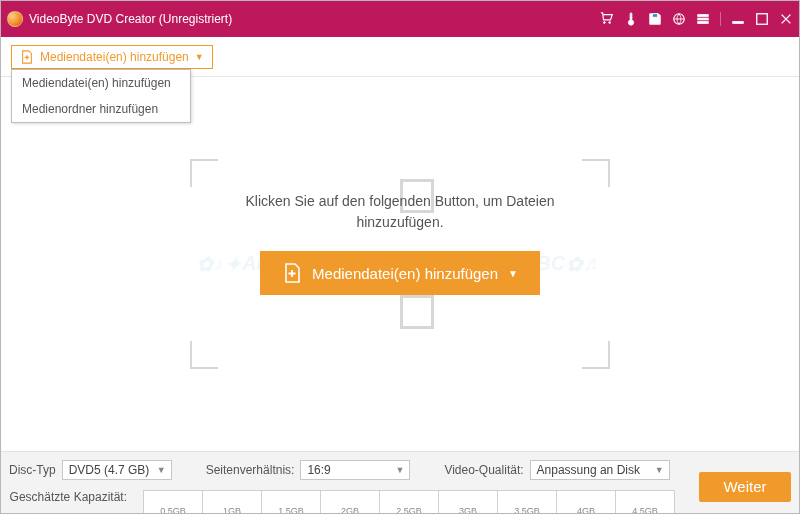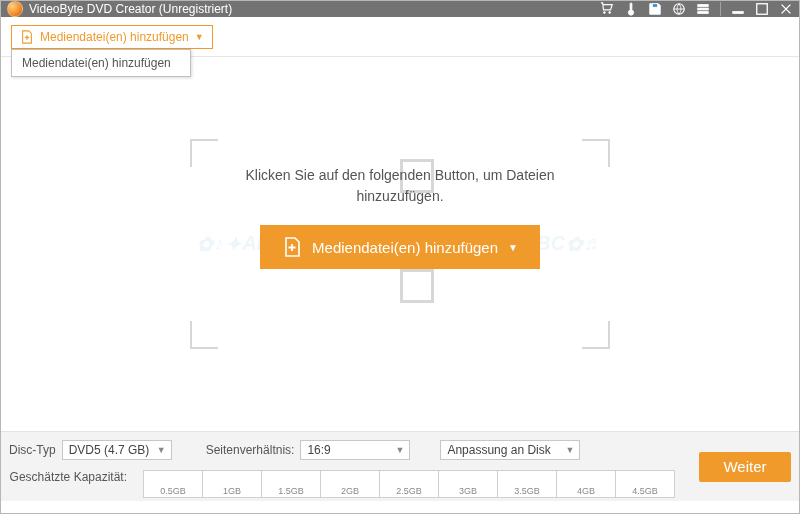--- a/index.html
+++ b/index.html
@@ -1,21 +1,21 @@
 <!DOCTYPE html>
 <html><head>
 <meta charset="utf-8">
 <style>
   * { box-sizing: border-box; margin: 0; padding: 0; font-family: "Segoe UI", Arial, sans-serif; }
   html, body { width: 800px; height: 514px; overflow: hidden; }
   body { background: #ffffff; border: 1px solid #b7b7b7; }
   
   .titlebar {
-    background: #737373;
-    height: 16px;
+    background: #be185d;
+    height: 36px;
     display: flex;
     align-items: center;
     padding: 0 6px;
     color: #ffffff;
     font-size: 12px;
   }
   .logo {
     width: 16px; height: 16px;
     margin-right: 6px;
     border-radius: 50%;
@@ -98,21 +98,21 @@
   .corner-br { position:absolute; bottom:0; right:0; width:28px; height:28px; border-bottom:2px solid #d7d7d7; border-right:2px solid #d7d7d7; }
   .bg-pattern {
     position:absolute; inset: 6px;
     display:flex; flex-wrap:wrap; align-content:space-around; justify-content:space-around;
     opacity:0.07; pointer-events:none; overflow:hidden;
     color:#2e91c2;
     font-weight:bold;
   }
   .bg-pattern span { font-size:20px; font-style:italic; }
   .drop-text {
-    color:#555; font-size:14px; margin-top:6px; line-height:1.5;
+    color:#555; font-size:14px; margin-top:12px; line-height:1.5;
     position: relative; z-index:1;
   }
   .big-add-btn {
     margin: 18px auto 0;
     background: #f19a2c;
     color:#fff;
     border:none;
     height: 44px;
     padding: 0 22px;
     font-size: 15px;
@@ -231,20 +231,21 @@
           <path d="M3 1h7l3 3v11H3z" fill="none" stroke="#f19a2c" stroke-width="1.2"></path>
           <path d="M8 6v5M5.5 8.5h5" stroke="#f19a2c" stroke-width="1.4"></path>
         </svg>
     </span>
     <span>Mediendatei(en) hinzufügen</span>
     <span class="caret">▼</span>
   </div>
 
   <div class="dropdown">
     <div class="dropdown-item">Mediendatei(en) hinzufügen</div>
+    <div class="dropdown-item">Medienordner hinzufügen</div>
   </div>
 </div>
 
 <div class="main">
   <div class="dropzone">
     <div class="corner-tl"></div>
       <div class="corner-tr"></div>
     <div class="corner-bl"></div>
       <div class="corner-br"></div>
     <div class="bg-pattern">
@@ -291,20 +292,21 @@
       <span>DVD5 (4.7 GB)</span>
       <span class="caret">▼</span>
     </div>
     <div style="width:18px"></div>
     <label>Seitenverhältnis:</label>
     <div class="select sel-aspect">
       <span>16:9</span>
       <span class="caret">▼</span>
     </div>
     <div style="width:18px"></div>
+    <label>Video-Qualität:</label>
     <div class="select sel-quality">
       <span>Anpassung an Disk</span>
       <span class="caret">▼</span>
     </div>
   </div>
 
   <div class="row2">
     <div class="cap-label">Geschätzte Kapazität:</div>
     <div class="ruler">
       <div class="ticks" id="ruler-ticks">

